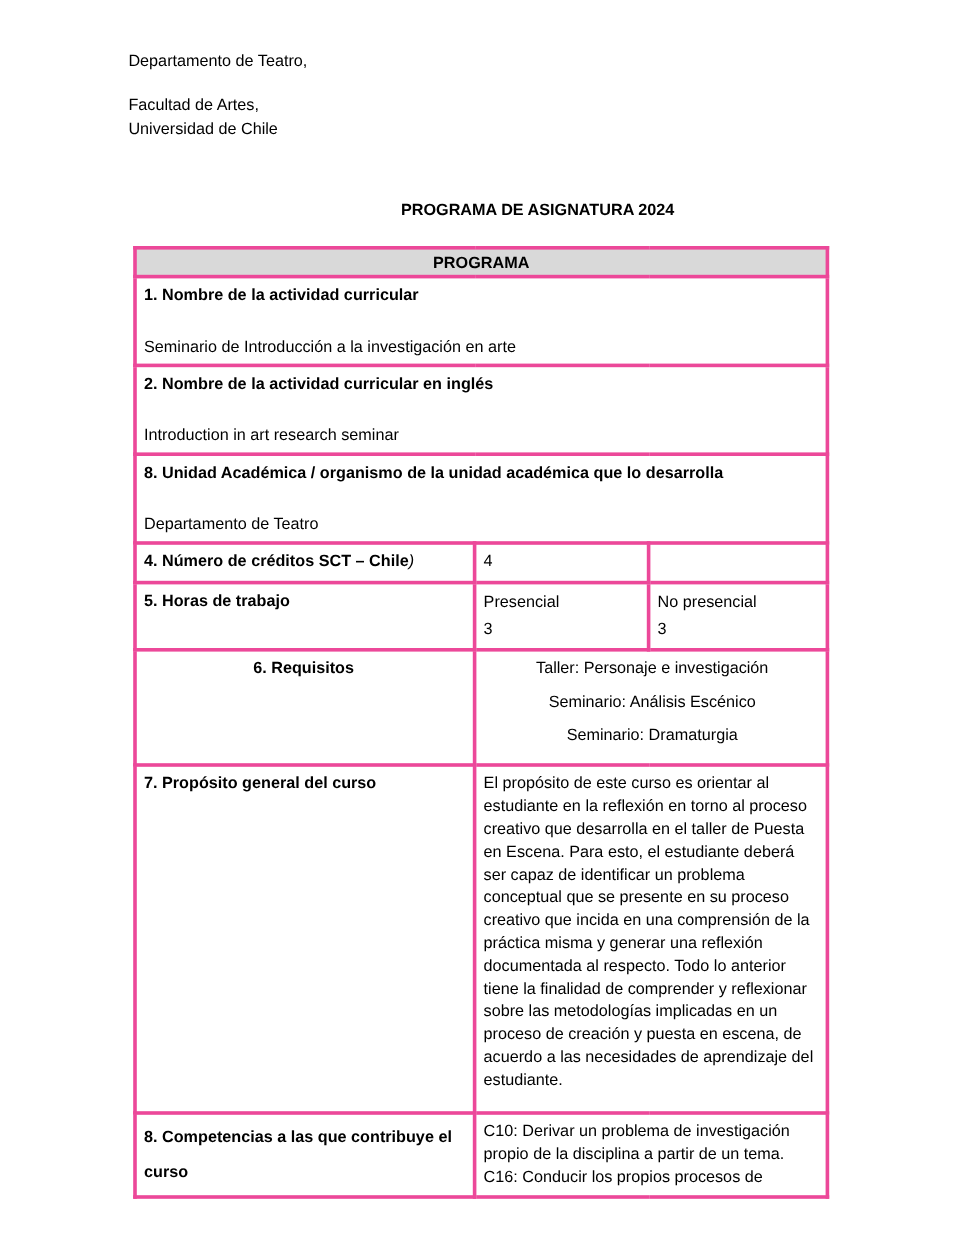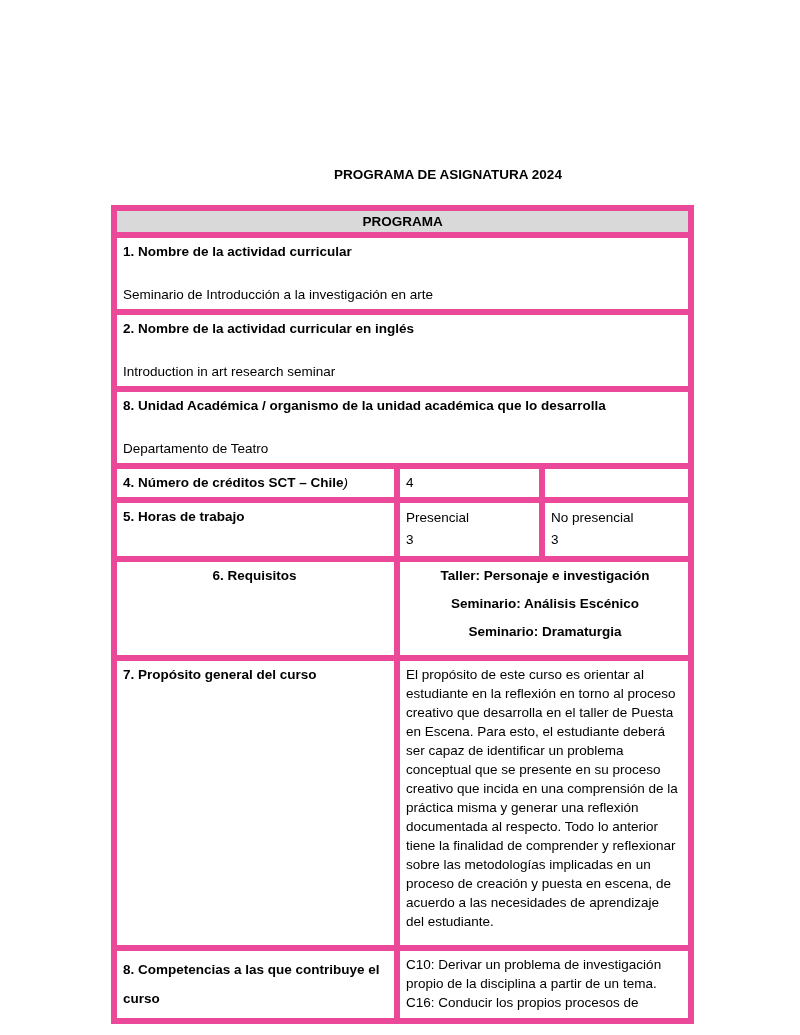--- a/index.html
+++ b/index.html
@@ -19,45 +19,50 @@
     position: absolute; top: 167px; left: 0; width: 100%;
     text-align: center; font-size: 13.5px; font-weight: 700; margin: 0; padding-left: 48px;
   }
 
   .program-table {
     position: absolute; left: 111px; top: 205px; width: 577px;
     border-collapse: collapse; table-layout: fixed;
     font-size: 13.5px; line-height: 19px;
   }
   .program-table th, .program-table td {
-    border: 6px solid #ec4899; vertical-align: top;
+    border: 3px solid #ec4899; vertical-align: top;
     padding: 4px 8px 5px 6px;
   }
   .program-table th {
     background: var(--header-bg, #d9d9d9);
     text-align: center; font-weight: 700; padding: 1px;
   }
   col.c1 { width: 283px; } col.c2 { width: 145px; } col.c3 { width: 149px; }
 
   p { margin: 0; }
   .lbl { font-weight: 700; }
   .val { margin-top: 24px; }
-  .items p { margin: 0 0 9px 4px; font-weight: bold; }
+  .items p { margin: 0 0 9px 4px; }
   .paren { font-weight: 400; font-style: italic; }
   tr.r1 { height: 57px; } tr.r2 { height: 58px; } tr.r3 { height: 58px; }
   tr.r4 { height: 33px; } tr.r5 { height: 49px; } tr.r6 { height: 86px; text-align: center; }
   tr.r7 { height: 290px; } tr.r8 { height: 70px; }
   .r8 .lbl { line-height: 29px; }
   .hours div { line-height: 22px; }
 </style>
 </head>
 <body>
 
 <div class="page">
 
+  <div class="letterhead">
+    <p class="gap">Departamento de Teatro,</p>
+    <p>Facultad de Artes,</p>
+    <p>Universidad de Chile</p>
+  </div>
 
   <h1 class="doc-title">PROGRAMA DE ASIGNATURA 2024</h1>
 
   <table class="program-table">
     <colgroup>
         <col class="c1">
         <col class="c2">
         <col class="c3">
       </colgroup>
 

